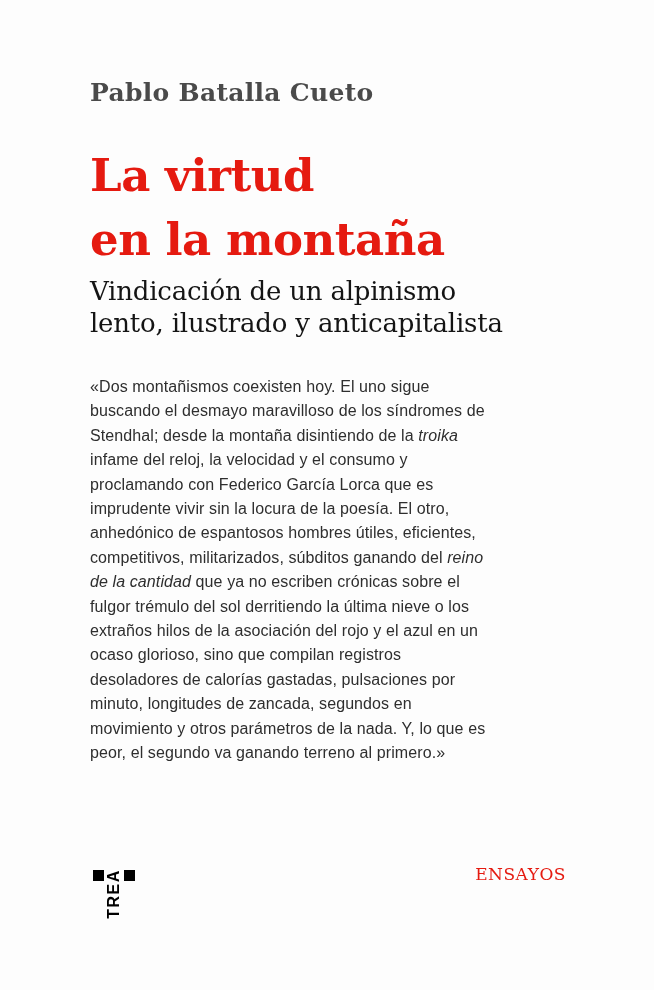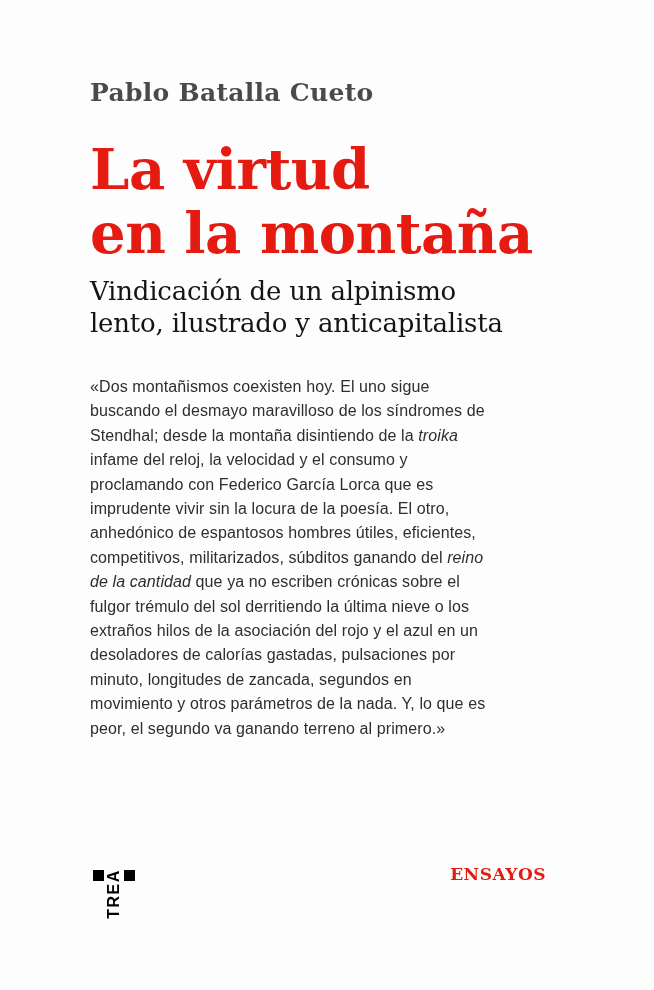--- a/index.html
+++ b/index.html
@@ -22,24 +22,24 @@
   .author{
     position:absolute;left:90px;top:78px;
     font-family:"DejaVu Serif",serif;
     font-weight:bold;
     font-size:25px;line-height:30px;
     letter-spacing:0.3px;
     color:var(--author-gray);
     white-space:nowrap;
   }
   .title{
-    position:absolute;left:90px;top:137px;
+    position:absolute;left:90px;top:144px;
     font-family:"DejaVu Serif",serif;
     font-weight:bold;
-    font-size:56px;line-height:64px;
+    font-size:45px;line-height:64px;
     letter-spacing:-0.5px;
     color:var(--red);
     white-space:nowrap;
   }
   .subtitle{
     position:absolute;left:90px;top:275px;
     font-family:"DejaVu Serif",serif;
     font-weight:normal;
     font-size:26px;line-height:32px;
     letter-spacing:-0.2px;
@@ -66,23 +66,23 @@
     position:absolute;left:20.5px;top:24px;
     transform:translate(-50%,-50%) rotate(-90deg);
     font-family:"Liberation Sans",sans-serif;
     font-weight:bold;
     font-size:16px;line-height:16px;
     letter-spacing:1.5px;
     color:#000;
     white-space:nowrap;
   }
   .collection{
-    position:absolute;right:108px;top:864px;
+    position:absolute;right:88px;top:864px;
     font-family:"DejaVu Serif",serif;
-    font-weight:bold;
+    font-weight:normal;
     font-size:17px;line-height:20px;
     letter-spacing:0.5px;
     color:var(--red);
     white-space:nowrap;
   }
 </style>
 </head>
 <body>
 
 <div class="cover">
@@ -105,20 +105,21 @@
         <div><span>buscando el desmayo maravilloso de los síndromes de</span></div>
         <div><span>Stendhal; desde la montaña disintiendo de la </span><span class="it">troika</span></div>
         <div><span>infame del reloj, la velocidad y el consumo y</span></div>
         <div><span>proclamando con Federico García Lorca que es</span></div>
         <div><span>imprudente vivir sin la locura de la poesía. El otro,</span></div>
         <div><span>anhedónico de espantosos hombres útiles, eficientes,</span></div>
         <div><span>competitivos, militarizados, súbditos ganando del </span><span class="it">reino</span></div>
         <div><span class="it">de la cantidad</span><span> que ya no escriben crónicas sobre el</span></div>
         <div><span>fulgor trémulo del sol derritiendo la última nieve o los</span></div>
         <div><span>extraños hilos de la asociación del rojo y el azul en un</span></div>
+        <div><span>ocaso glorioso, sino que compilan registros</span></div>
         <div><span>desoladores de calorías gastadas, pulsaciones por</span></div>
         <div><span>minuto, longitudes de zancada, segundos en</span></div>
         <div><span>movimiento y otros parámetros de la nada. Y, lo que es</span></div>
         <div><span>peor, el segundo va ganando terreno al primero.»</span></div>
       </div>
   </div>
 
   <div class="logo">
     <span class="sq left"></span>
     <span class="sq right"></span>

